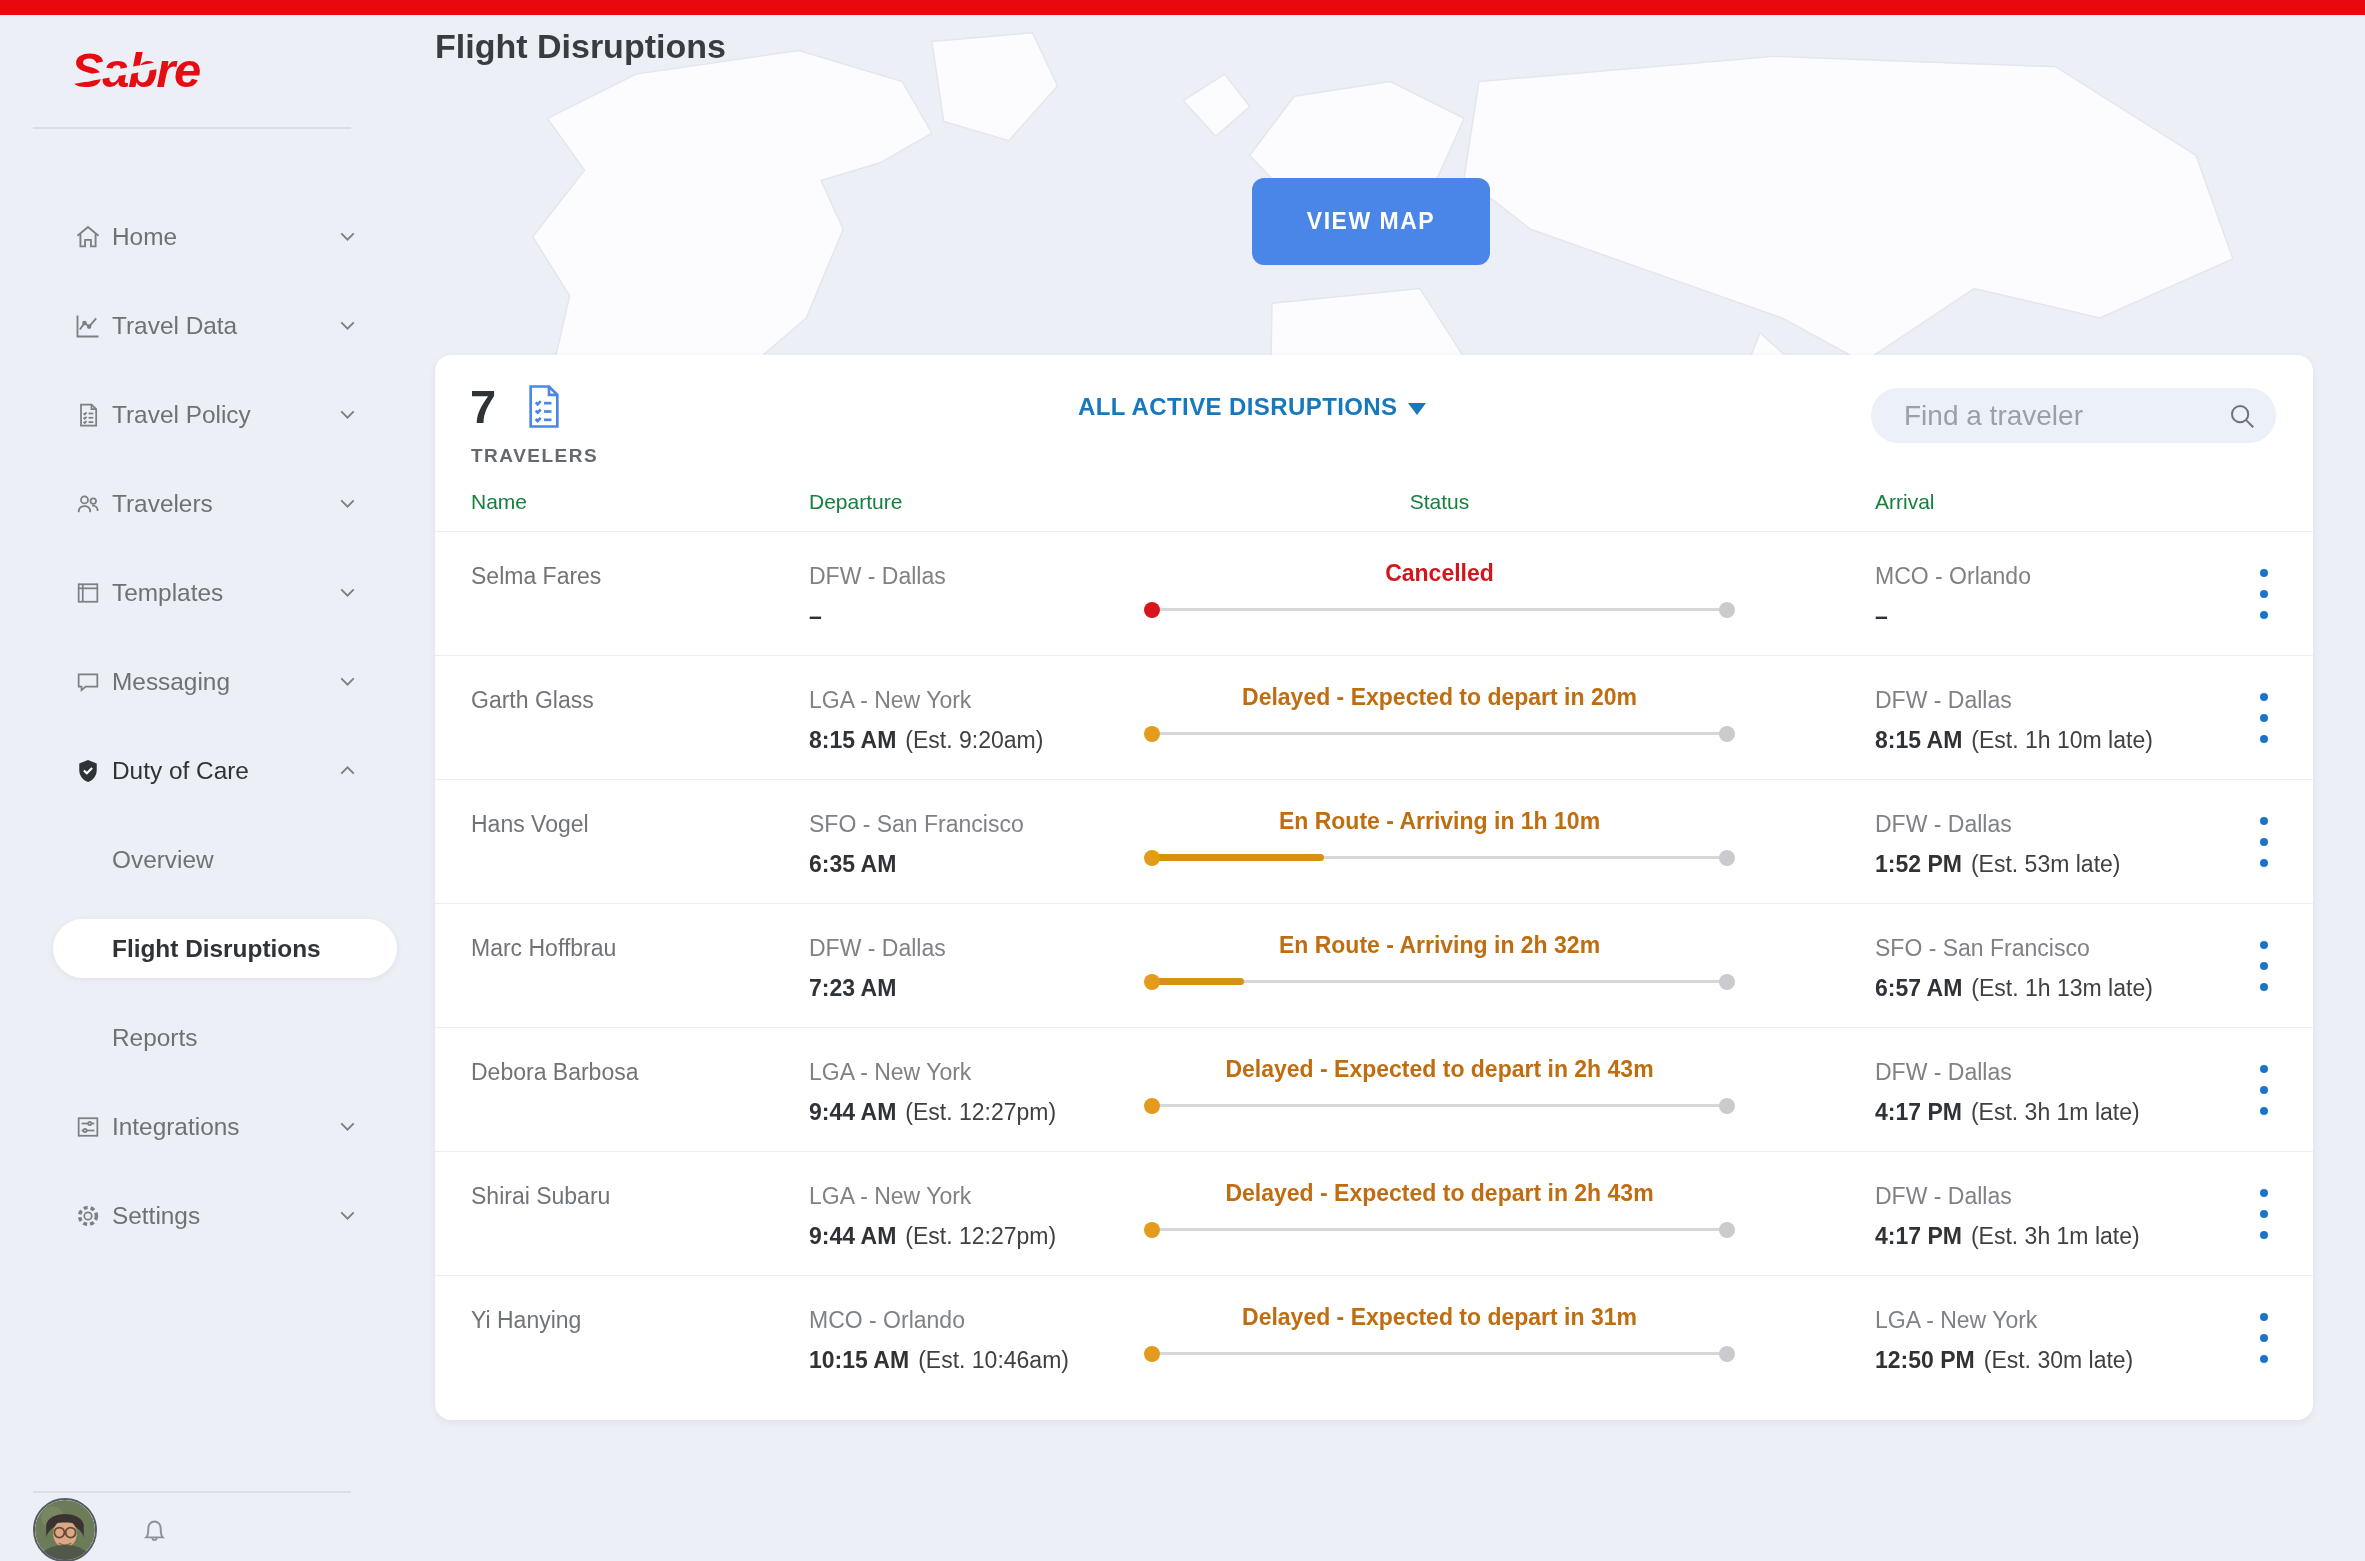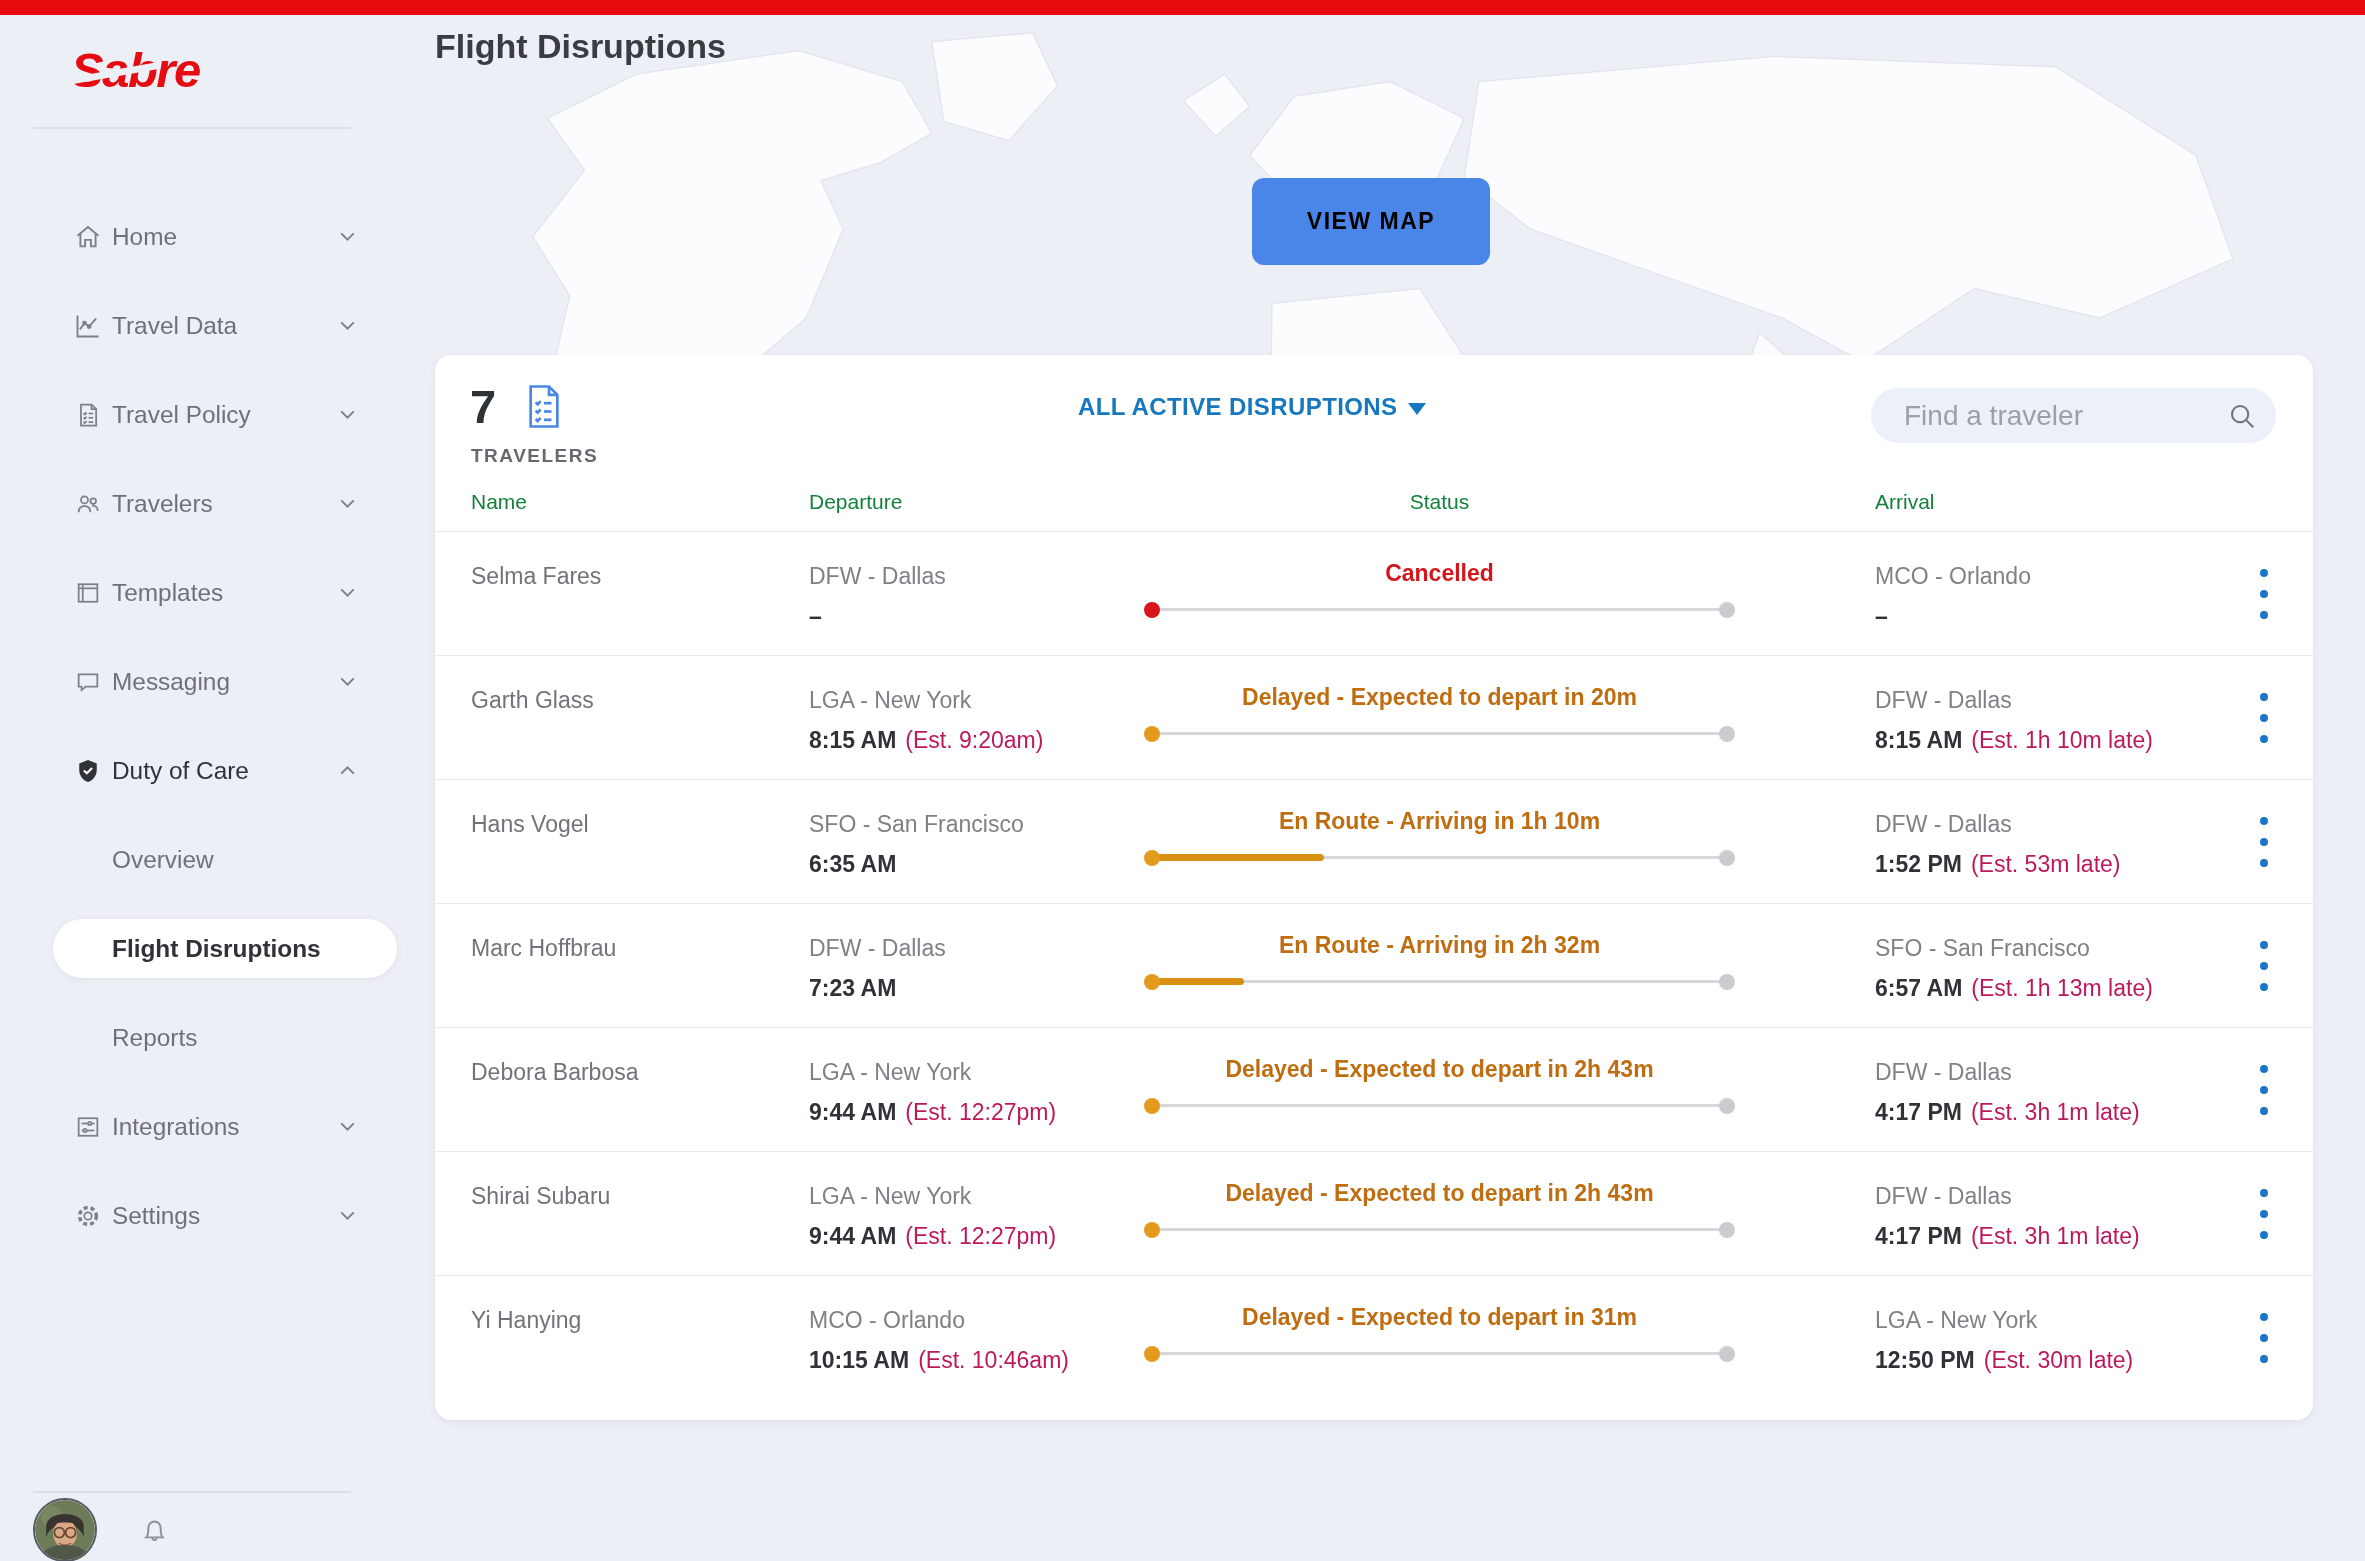--- a/index.html
+++ b/index.html
@@ -45,21 +45,21 @@
 
   .profile { position:absolute; left:33px; top:1483px; display:flex; align-items:center; gap:41px; }
   .avatar { width:64px; height:64px; border-radius:50%; overflow:hidden; border:2.2px solid #555b61; cursor:pointer; }
   .avatar svg { width:100%; height:100%; display:block; }
   .bell { width:33px; height:33px; color:#8d9096; cursor:pointer; }
   .bell svg { width:33px; height:33px; }
 
   
   .page-title { position:absolute; left:435px; top:27px; font-size:34px; font-weight:bold; color:#393d42; z-index:5; }
   .view-map-btn { position:absolute; left:1252px; top:178px; width:238px; height:87px; background:#4a86e8;
-      border:none; border-radius:12px; color:#000000; font-family:"Liberation Sans",sans-serif;
+      border:none; border-radius:12px; color:#ffffff; font-family:"Liberation Sans",sans-serif;
       font-size:23px; font-weight:bold; letter-spacing:1.5px; cursor:pointer; z-index:5; }
 
   
   .card { position:absolute; left:435px; top:355px; width:1878px; height:1065px; background:#ffffff;
       border-radius:16.3px; box-shadow:0 2.2px 7.4px rgba(60,70,90,.07); z-index:5; }
 
   .count-num { position:absolute; left:35px; top:24px; font-size:47px; font-weight:bold; color:#2e3338; }
   .count-icon { position:absolute; left:89px; top:28px; width:40px; height:47px; color:#4a86e8; }
   .count-icon svg { width:40px; height:47px; }
   .count-label { position:absolute; left:36px; top:90px; font-size:19px; letter-spacing:1.5px; color:#66696d; font-weight:bold; }
@@ -84,21 +84,21 @@
   .col-arr  { position:absolute; left:1440px; }
 
   .tbody { position:absolute; left:0; top:176px; width:100%; }
   .row { position:relative; height:124px; border-top:1.5px solid #ededee; }
   .cell-name { position:absolute; left:36px; top:31px; font-size:23px; color:#707478; }
   .dep { position:absolute; left:374px; top:31px; }
   .arr { position:absolute; left:1440px; top:31px; }
   .airport { font-size:23px; color:#7e8185; }
   .timeline { margin-top:13.3px; font-size:23px; white-space:nowrap; }
   .time { font-weight:bold; color:#2f3337; }
-  .est { color:#be185d; margin-left:9px; }
+  .est { color:#404040; margin-left:9px; }
   .status-text { position:absolute; left:635px; top:28px; width:739px; text-align:center;
       font-size:23px; font-weight:bold; }
   .row.cancelled .status-text { color:#d2161b; }
   .row.delayed .status-text, .row.enroute .status-text { color:#bf6d10; }
 
   .progress { position:absolute; left:709px; top:68px; width:591px; height:19px; }
   .progress .track { position:absolute; left:8.1px; right:8.1px; top:8.1px; height:3px; background:#d6d7d9; }
   .progress .fill { position:absolute; left:8.1px; top:6px; height:7.4px; border-radius:4.4px; background:#d98f12; }
   .progress .dot { position:absolute; top:1.5px; width:16.3px; height:16.3px; border-radius:50%; }
   .progress .dot.start { left:0; background:#e39a1d; }

